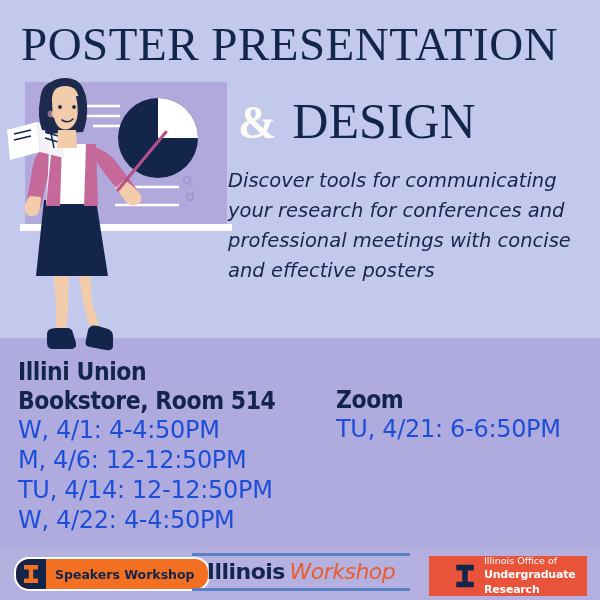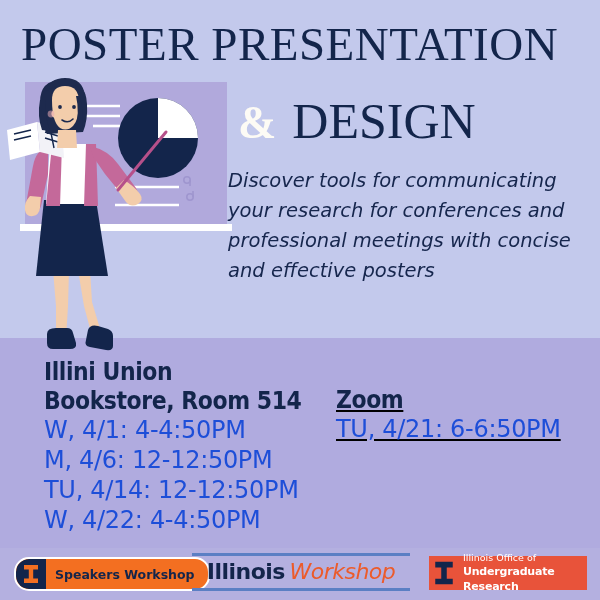--- a/index.html
+++ b/index.html
@@ -85,27 +85,25 @@
     position: absolute;
     left: 0; top: 70px;
     width: 240px; height: 300px;
   }
 
   
   .col-left {
     position: absolute;
     left: 18px; top: 357px;
     width: 318px;
-    margin-left: 26px;
   }
   .col-right {
     position: absolute;
     left: 336px; top: 385px;
     width: 256px;
-    text-decoration: underline;
   }
   .venue {
     font-family: "DejaVu Sans", sans-serif;
     font-weight: 700;
     font-size: 25px;
     line-height: 29px;
     letter-spacing: -0.5px;
     color: #13254b;
     transform: scaleX(0.88);
     transform-origin: left center;
@@ -171,25 +169,25 @@
     font-style: italic;
     font-size: 22px;
     color: #ec5b2b;
     letter-spacing: -0.5px;
   }
 
   .logo-iour {
     position: absolute;
     left: 429px; top: 556px;
     width: 158px;
-    height: 34px;
+    height: 40px;
     background: #e8533a;
     display: flex;
     align-items: center;
-    padding-left: 3px;
+    padding-left: 24px;
     box-sizing: border-box;
   }
   .logo-iour .ibox {
     width: 24px;
     height: 28px;
     display: flex;
     align-items: center;
     justify-content: center;
     flex: none;
   }

